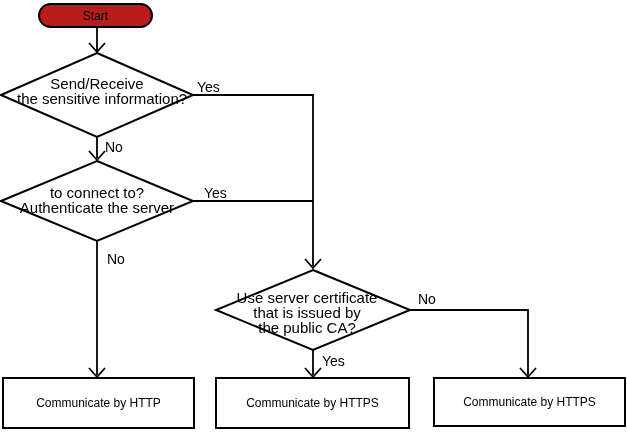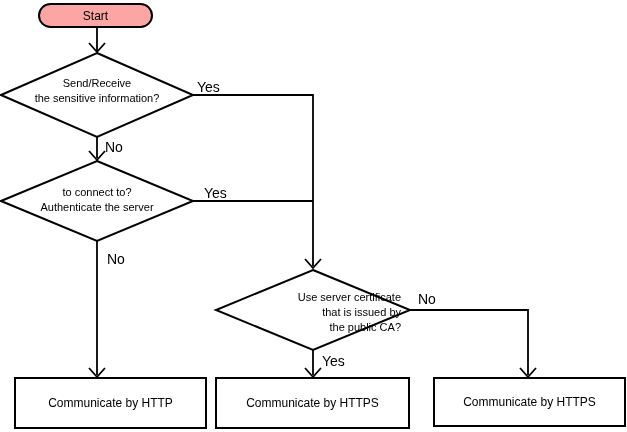--- a/index.html
+++ b/index.html
@@ -17,67 +17,67 @@
     overflow: hidden;
   }
   .stage svg {
     position: absolute;
     left: 0;
     top: 0;
   }
   .node-text {
     position: absolute;
     text-align: center;
-    font-size: 11px;
+    font-size: 15px;
     line-height: 15px;
     white-space: nowrap;
   }
   .start-node {
     position: absolute;
     left: 38px;
     top: 3px;
     width: 111px;
     height: 21px;
     border: 2px solid #000000;
     border-radius: 13px;
-    background: #fca5a5;
+    background: #b91c1c;
     display: flex;
     align-items: center;
     justify-content: center;
     font-size: 12px;
   }
   .terminal {
     position: absolute;
     border: 2px solid #000000;
     background: #ffffff;
     display: flex;
     flex-direction: column;
     align-items: center;
     justify-content: center;
     text-align: center;
     font-size: 12px;
     line-height: 16px;
   }
-  .terminal-1 { left: 14px;   top: 377px; width: 189px; height: 48px; }
+  .terminal-1 { left: 2px;   top: 377px; width: 189px; height: 48px; }
   .terminal-2 { left: 215px; top: 377px; width: 191px; height: 48px; }
   .terminal-3 { left: 433px; top: 377px; width: 189px; height: 46px; }
   .edge-label {
     position: absolute;
     font-size: 14px;
     white-space: nowrap;
   }
   .lbl-d1-yes { left: 197px; top: 79px;  }
   .lbl-d1-no  { left: 105px; top: 139px; }
   .lbl-d2-yes { left: 204px; top: 185px; }
   .lbl-d2-no  { left: 107px; top: 251px; }
   .lbl-d3-no  { left: 418px; top: 291px; }
   .lbl-d3-yes { left: 322px; top: 353px; }
   .d1-text { left: 17px;  top: 76px;  width: 160px; }
   .d2-text { left: 17px;  top: 185px; width: 160px; }
-  .d3-text { left: 241px; top: 290px; width: 160px; text-align: right; }
+  .d3-text { left: 227px; top: 290px; width: 160px; }
 </style>
 </head>
 <body>
 
 <div class="stage">
 
   <svg width="627" height="432" viewBox="0 0 627 432">
     <g stroke="#000000" stroke-width="1.8" fill="none">
 
       <path d="M97,27 L97,51"></path>

